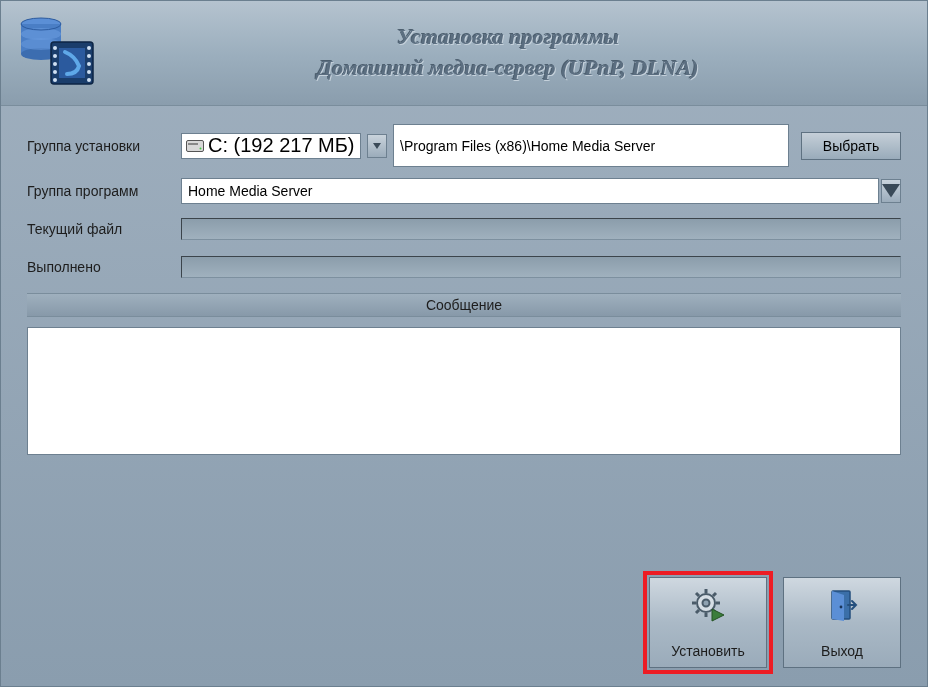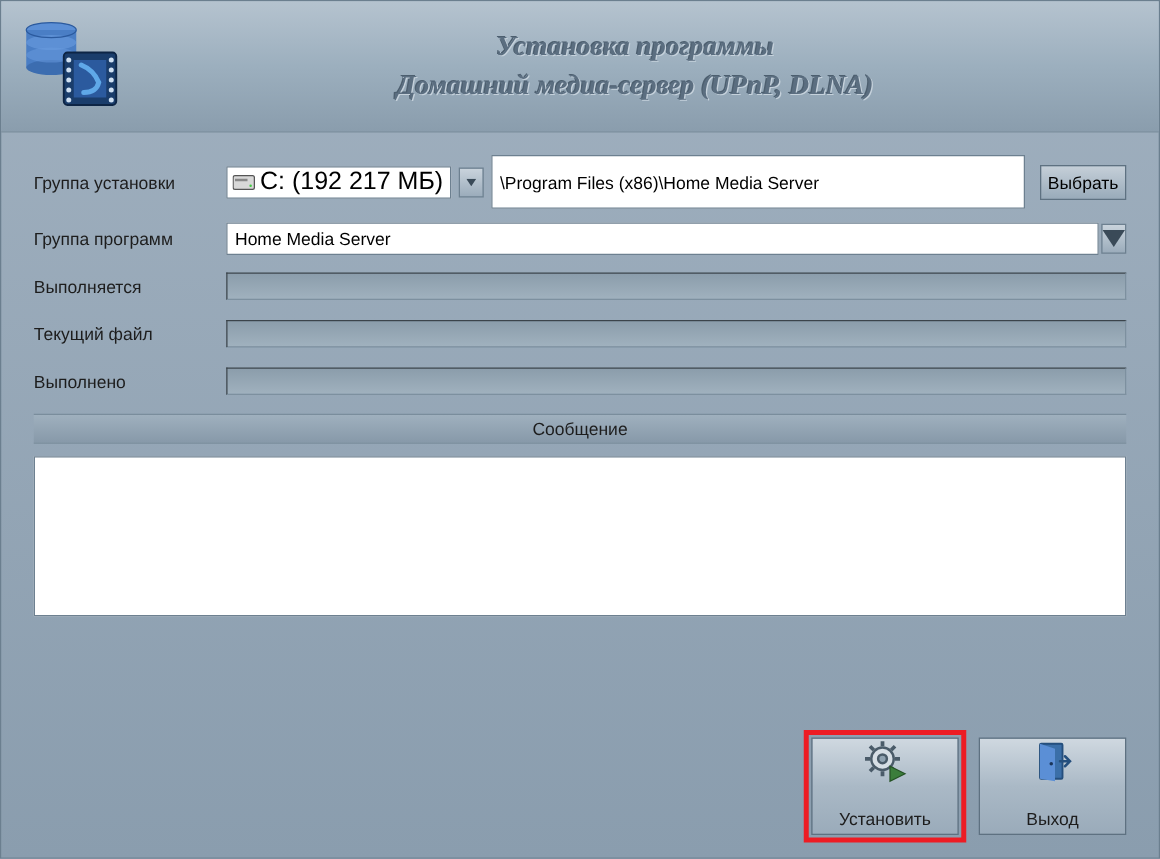--- a/index.html
+++ b/index.html
@@ -93,21 +93,21 @@
   .path-input {
     flex: 1;
     height: 43px;
     border: 1px solid #6d8090;
     background: #fff;
     padding: 0 6px;
     font-size: 14px;
     font-family: inherit;
   }
   .browse-btn {
-    width: 69px; height: 28px;
+    width: 100px; height: 28px;
     margin-left: 12px;
     background: linear-gradient(to bottom,#c5cfd8,#99abba);
     border: 1px solid #5e7181;
     font-size: 14px;
     cursor: pointer;
     font-family: inherit;
   }
   .group-row { position: relative; }
   .group-input {
     flex: 1;
@@ -167,26 +167,27 @@
   .footer {
     flex: 1;
     display: flex;
     align-items: flex-end;
     justify-content: flex-end;
     padding: 16px 26px 18px 26px;
     gap: 16px;
   }
   .big-btn {
     width: 118px;
-    height: 78px;
+    height: 91px;
     background: linear-gradient(to bottom,#cfd8e0 0%, #aab9c6 50%, #9aabba 100%);
     border: 1px solid #5e7181;
     display: flex;
     flex-direction: column;
     align-items: center;
+    justify-content: center;
     gap: 20px;
     font-size: 14px;
     cursor: pointer;
     font-family: inherit;
     color: #1d1d1d;
   }
   .big-btn svg { width: 36px; height: 36px; }
   .highlight {
     outline: 4px solid #ed1c24;
     outline-offset: 2px;
@@ -254,24 +255,20 @@
     <div class="form-row group-row">
       <div class="form-label">Группа программ</div>
       <input class="group-input" value="Home Media Server" style="">
       <div class="group-dd">
         <svg viewBox="0 0 8 6">
             <path d="M0 0 L8 0 L4 6 Z" fill="#3a4a58"></path>
           </svg>
       </div>
     </div>
 
-    <div class="form-row">
-      <div class="form-label">Выполняется</div>
-      <div class="progress-slot"></div>
-    </div>
 
     <div class="form-row">
       <div class="form-label">Текущий файл</div>
       <div class="progress-slot"></div>
     </div>
 
     <div class="form-row">
       <div class="form-label">Выполнено</div>
       <div class="progress-slot"></div>
     </div>

